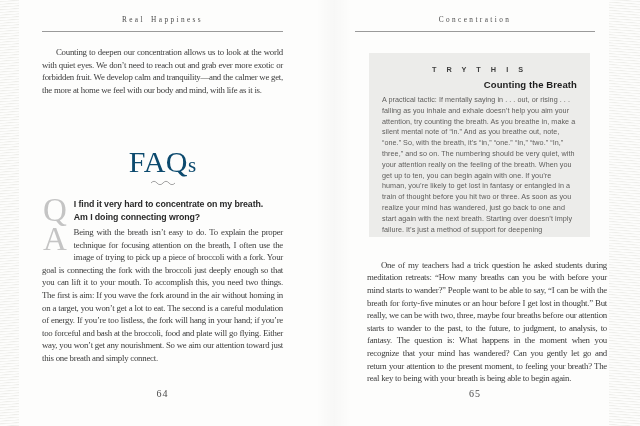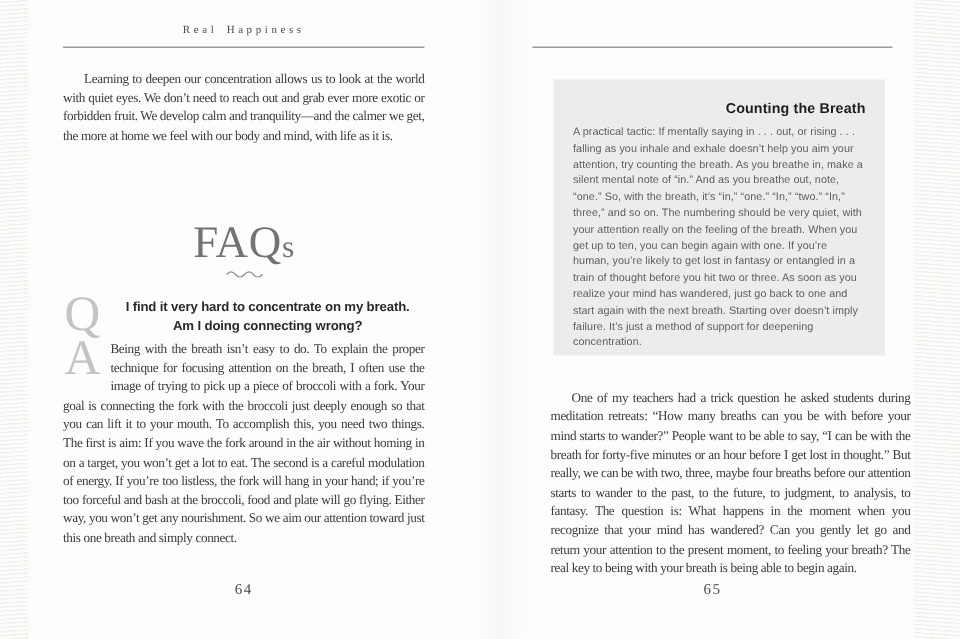--- a/index.html
+++ b/index.html
@@ -41,36 +41,36 @@
 
   .bodytext{
     font-size:8.8px;line-height:12.6px;letter-spacing:-.25px;
     text-align:justify;color:#3c3c3c;
   }
   .bodytext p{margin:0;}
   p.indent{text-indent:14px;}
 
   .intro-block{position:absolute;top:46px;left:0;width:241px;}
 
-  .faq-head{position:absolute;top:146px;left:0;width:241px;text-align:center;color:#737373;}
+  .faq-head{position:absolute;top:146px;left:0;width:241px;text-align:center;color:#0c4a6e;}
   .faq-main{font-size:30px;line-height:32px;letter-spacing:.5px;}
   .faq-small{font-size:21px;}
   .squiggle{display:block;margin:1px auto 0;}
 
   .q-block{position:absolute;top:197px;left:0;width:241px;}
   .a-block{position:absolute;top:226px;left:0;width:241px;}
   .drop-cap{
     float:left;
     font-size:33px;line-height:27px;height:27px;
     color:#c4c4c4;padding-right:7px;padding-left:1px;
   }
   .q-text{
     font-family:"Liberation Sans","DejaVu Sans",sans-serif;
     font-weight:bold;font-size:8.8px;line-height:12.8px;
-    letter-spacing:-.1px;color:#2a2a2a;padding-top:1px;text-align:center;
+    letter-spacing:-.1px;color:#2a2a2a;padding-top:1px;
   }
   .a-text{margin:0;}
 
   .folio{
     position:absolute;top:388px;width:100%;text-align:center;
     font-size:10px;letter-spacing:1px;color:#4a4a4a;
   }
 
   
   .try-box{
@@ -102,21 +102,21 @@
 
   <div class="edge edge-left"></div>
   <div class="edge edge-right"></div>
   <div class="gutter"></div>
 
   <div class="page page-left">
     <div class="running-head">Real Happiness</div>
     <div class="head-rule"></div>
 
     <div class="intro-block bodytext">
-      <p class="indent">Learning to deepen our concentration allows us to look at the world with quiet eyes. We don’t need to reach out and grab ever more exotic or forbidden fruit. We develop calm and tranquility—and the calmer we get, the more at home we feel with our body and mind, with life as it is.</p>
+      <p class="indent">Counting to deepen our concentration allows us to look at the world with quiet eyes. We don’t need to reach out and grab ever more exotic or forbidden fruit. We develop calm and tranquility—and the calmer we get, the more at home we feel with our body and mind, with life as it is.</p>
     </div>
 
     <div class="faq-head">
       <span class="faq-main">FAQ</span><span class="faq-small">s</span>
       <svg class="squiggle" width="26" height="6" viewBox="0 0 26 6">
         <path d="M1 4 q3 -3.4 6 0 t6 0 t6 0 t6 0" stroke="#8a8a8a" stroke-width="0.8" fill="none"></path>
       </svg>
     </div>
 
     <div class="q-block">
@@ -129,23 +129,25 @@
 
     <div class="a-block bodytext">
       <span class="drop-cap">A</span>
       <p class="a-text">Being with the breath isn’t easy to do. To explain the proper technique for focusing attention on the breath, I often use the image of trying to pick up a piece of broccoli with a fork. Your goal is connecting the fork with the broccoli just deeply enough so that you can lift it to your mouth. To accomplish this, you need two things. The first is aim: If you wave the fork around in the air without homing in on a target, you won’t get a lot to eat. The second is a careful modulation of energy. If you’re too listless, the fork will hang in your hand; if you’re too forceful and bash at the broccoli, food and plate will go flying. Either way, you won’t get any nourishment. So we aim our attention toward just this one breath and simply connect.</p>
     </div>
 
     <div class="folio">64</div>
   </div>
 
   <div class="page page-right">
+    <div class="running-head">Concentration</div>
     <div class="head-rule"></div>
 
     <div class="try-box">
+      <div class="try-label">T R Y   T H I S</div>
       <div class="try-title">Counting the Breath</div>
       <p class="try-body"><span>A practical tactic: If mentally saying </span><span class="italic">in . . . out</span><span>, or </span><span class="italic">rising . . . falling</span><span> as you inhale and exhale doesn’t help you aim your attention, try counting the breath. As you breathe in, make a silent mental note of “in.” And as you breathe out, note, “one.” So, with the breath, it’s “in,” “one.” “In,” “two.” “In,” three,” and so on. The numbering should be very quiet, with your attention really on the feeling of the breath. When you get up to ten, you can begin again with one. If you’re human, you’re likely to get lost in fantasy or entangled in a train of thought before you hit two or three. As soon as you realize your mind has wandered, just go back to one and start again with the next breath. Starting over doesn’t imply failure. It’s just a method of support for deepening concentration.</span></p>
     </div>
 
     <p class="right-para bodytext indent">One of my teachers had a trick question he asked students during meditation retreats: “How many breaths can you be with before your mind starts to wander?” People want to be able to say, “I can be with the breath for forty-five minutes or an hour before I get lost in thought.” But really, we can be with two, three, maybe four breaths before our attention starts to wander to the past, to the future, to judgment, to analysis, to fantasy. The question is: What happens in the moment when you recognize that your mind has wandered? Can you gently let go and return your attention to the present moment, to feeling your breath? The real key to being with your breath is being able to begin again.</p>
 
     <div class="folio">65</div>
   </div>
 
 </div>

